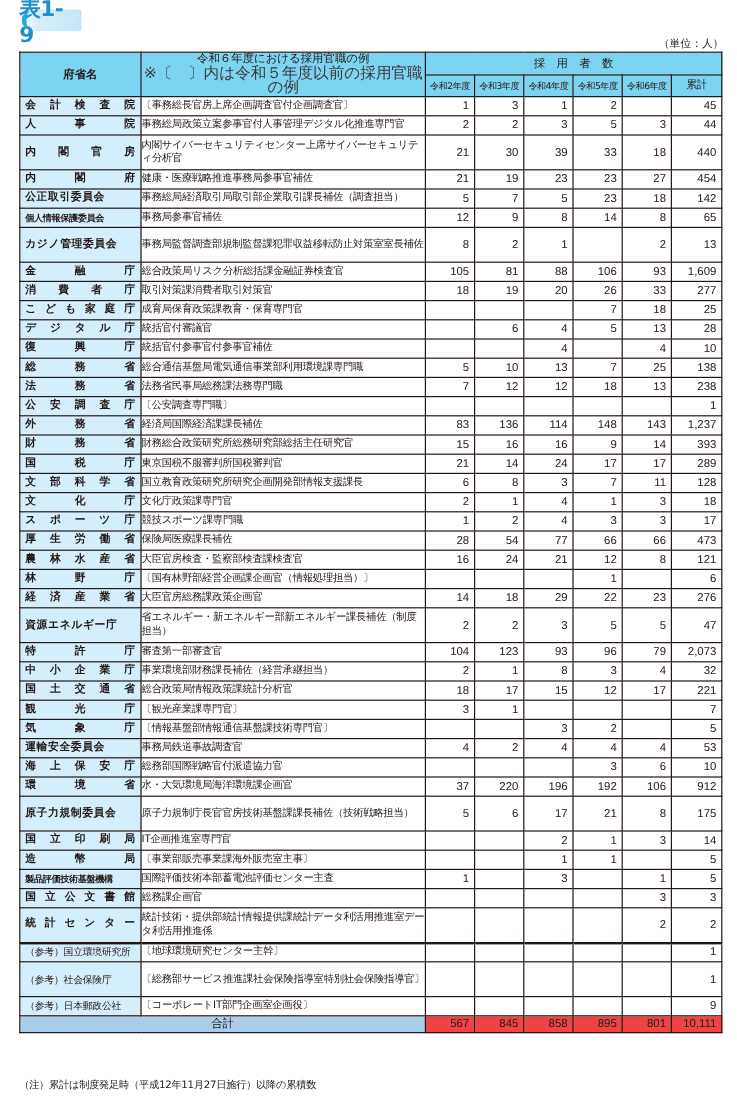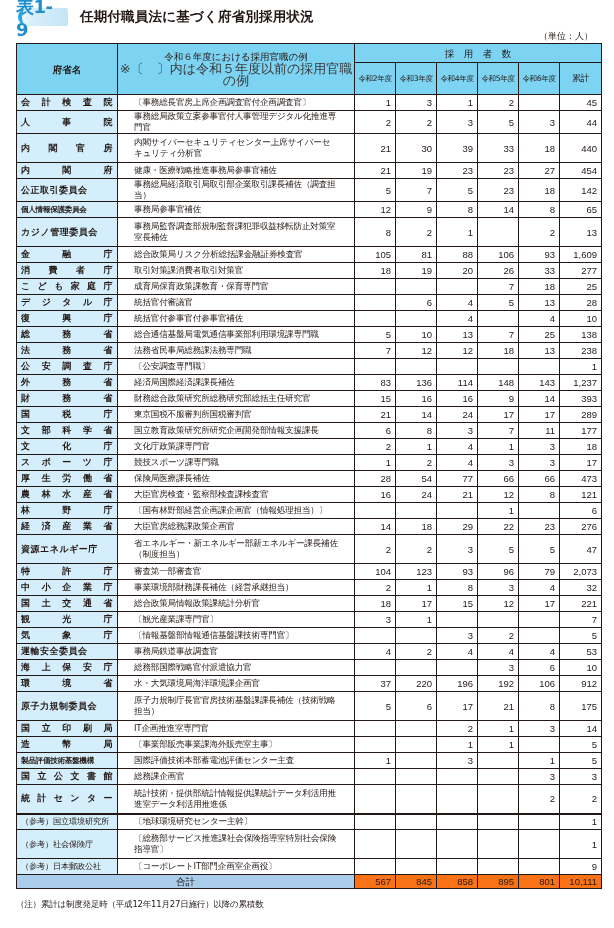--- a/index.html
+++ b/index.html
@@ -7,53 +7,52 @@
     body { font-family: "DejaVu Sans", "Liberation Sans", sans-serif; color: #231815; position: relative; }
 
     .title-bar { position: absolute; left: 16px; top: 7px; height: 20px; display: flex; align-items: center; }
     .badge { position: relative; width: 52px; height: 18px; display: flex; align-items: center; justify-content: flex-end; padding-right: 6px;
              background: linear-gradient(90deg, rgba(255,255,255,0) 0%, #d7eefa 30%, #c5e6f7 100%); border-radius: 0 2px 2px 0; }
     .badge::before { content: ""; position: absolute; left: 2px; top: 1px; width: 10px; height: 16px;
              border-left: 4px solid #29a7df; border-radius: 10px 0 0 10px; }
     .badge-text { font-size: 18px; font-weight: bold; color: #1e8fcc; letter-spacing: -0.5px; }
     .title-text { margin-left: 12px; font-size: 13.5px; font-weight: bold; color: #231815; letter-spacing: 0.2px; }
 
-    .unit { position: absolute; right: 21px; top: 30px; font-size: 9px; color: #231815; }
+    .unit { position: absolute; right: 11px; top: 30px; font-size: 9px; color: #231815; }
 
     table { position: absolute; left: 16px; top: 43px; width: 585px; border-collapse: collapse; table-layout: fixed; }
     th, td { border: 1px solid #231815; font-size: 8.6px; line-height: 11px; }
     th { background: #7dd3f2; font-weight: normal; text-align: center; }
     td.org { background: #d4eefb; font-weight: bold; padding: 0 4px; white-space: nowrap; font-size: 9px; letter-spacing: 0.5px; }
     td.org.spread span { display: flex; justify-content: space-between; }
     td.org.small { font-size: 7.6px; letter-spacing: -0.3px; }
     td.org.ref { font-weight: normal; font-size: 8.2px; letter-spacing: -0.2px; }
-    td.pos { padding: 0 16px; text-align: left; white-space: normal; letter-spacing: -0.2px; }
+    td.pos { padding: 0 0; text-align: left; white-space: normal; letter-spacing: -0.2px; }
     td.num { text-align: right; padding: 0 4px; font-family: "Liberation Sans Narrow", "Liberation Sans", sans-serif; font-size: 9.5px; }
     tr.r1 td { height: 16px; }
     tr.r2 td { height: 29px; }
     th.h-main { height: 19px; font-size: 9.5px; }
-    th.h-sub { height: 32px; font-size: 7.6px; letter-spacing: -0.4px; }
+    th.h-sub { height: 18px; font-size: 7.6px; letter-spacing: -0.4px; }
     th.h-org { font-size: 9.5px; font-weight: bold; }
     th.h-pos { font-size: 9.5px; line-height: 12px; }
     .h-pos-note { display: block; font-size: 13px; color: #3a3a3a; }
     tr.sep td { border-top: 2px solid #231815; }
     tr.total td { background: #a9cdeb; height: 14px; }
     tr.total td.total-label { text-align: center; font-size: 9.5px; }
-    tr.total td.num { background: #f97316; }
+    tr.total td.num { background: #ef4444; }
 
     .footnote { position: absolute; left: 16px; top: 899px; font-size: 8.5px; color: #231815; letter-spacing: -0.2px; }
   </style>
 </head>
 <body>
 
 <div class="title-bar">
   <div class="badge">
     <span class="badge-text">表1-9</span>
   </div>
-  <span class="title-text">任期付職員法に基づく府省別採用状況</span>
 </div>
 
 <div class="unit">（単位：人）</div>
 
 <table>
   <colgroup>
     <col style="width:101px">
     <col style="width:237px">
     <col style="width:41px">
     <col style="width:41px">
@@ -371,21 +370,21 @@
             <span>学</span>
             <span>省</span>
           </span>
         </td>
         <td class="pos">国立教育政策研究所研究企画開発部情報支援課長</td>
         <td class="num">6</td>
         <td class="num">8</td>
         <td class="num">3</td>
         <td class="num">7</td>
         <td class="num">11</td>
-        <td class="num">177</td>
+        <td class="num">128</td>
       </tr>
       <tr class="r1">
         <td class="org spread">
           <span>
             <span>文</span>
             <span>化</span>
             <span>庁</span>
           </span>
         </td>
         <td class="pos">文化庁政策課専門官</td>

